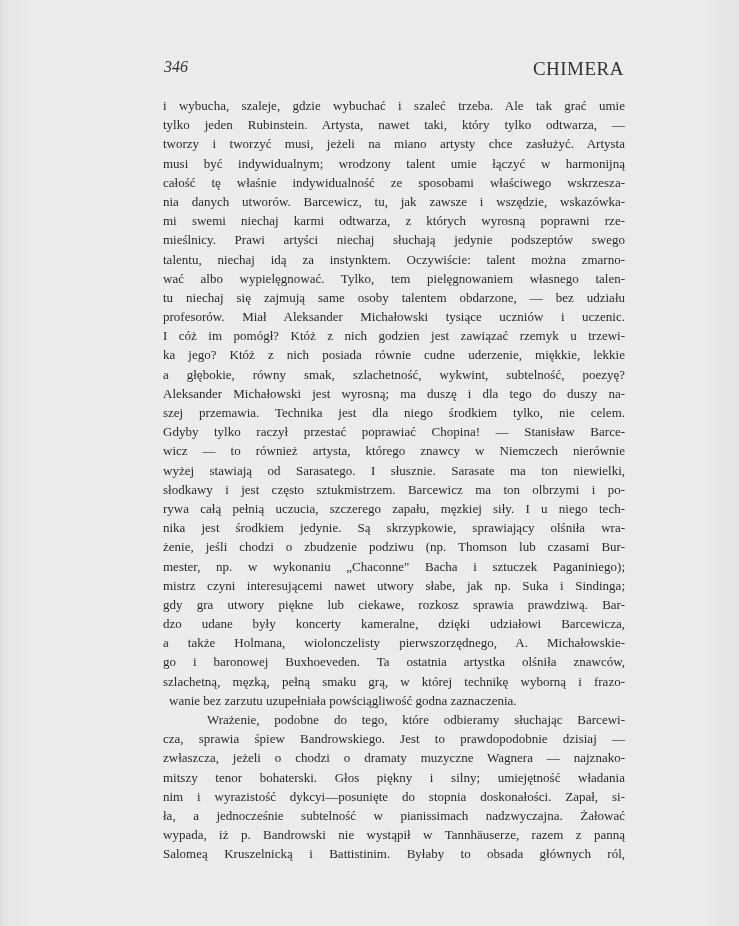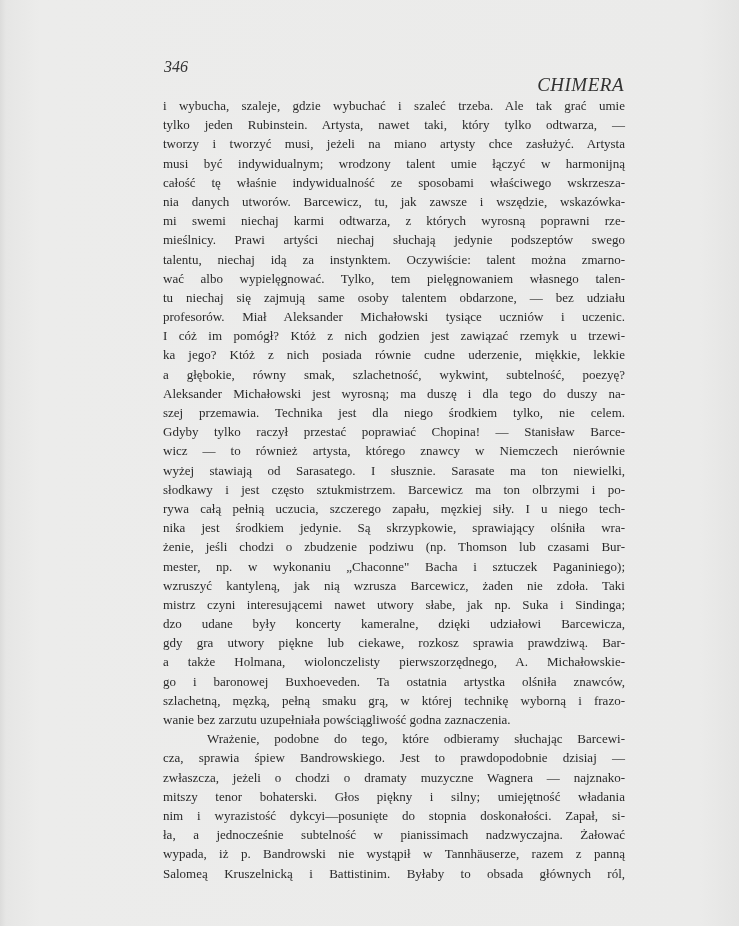--- a/index.html
+++ b/index.html
@@ -35,44 +35,43 @@
       left: 0;
       top: 0;
       font-style: italic;
       font-size: 16px;
       color: #333;
     }
     .running-title {
       position: absolute;
       right: 0;
       top: 0;
-      font-style: italic;
       font-size: 19px;
       letter-spacing: 0.5px;
       color: #333;
-      margin-top: 16px;
     }
     .body-text {
       position: absolute;
       left: 163px;
       top: 96px;
       width: 462px;
     }
     .line {
       display: block;
       height: 19.2px;
       line-height: 19.2px;
       font-size: 13px;
       text-align: justify;
       text-align-last: justify;
       white-space: nowrap;
       overflow: visible;
     }
     .line.last {
       text-align-last: left;
+      margin-left: 6px;
     }
     .line.indent {
       padding-left: 44px;
     }
   </style>
 </head>
 <body>
 
 <div class="page">
   <div class="header">
@@ -100,24 +99,23 @@
       <span class="line">Aleksander Michałowski jest wyrosną; ma duszę i dla tego do duszy na-</span>
       <span class="line">szej przemawia.  Technika jest dla niego środkiem tylko, nie celem.</span>
       <span class="line">Gdyby tylko raczył przestać poprawiać Chopina! — Stanisław Barce-</span>
       <span class="line">wicz — to również artysta, którego znawcy w Niemczech nierównie</span>
       <span class="line">wyżej stawiają od Sarasatego.  I słusznie.  Sarasate ma ton niewielki,</span>
       <span class="line">słodkawy i jest często sztukmistrzem.  Barcewicz ma ton olbrzymi i po-</span>
       <span class="line">rywa całą pełnią uczucia, szczerego zapału, męzkiej siły. I u niego tech-</span>
       <span class="line">nika jest środkiem jedynie.  Są skrzypkowie, sprawiający olśniła wra-</span>
       <span class="line">żenie, jeśli chodzi o zbudzenie podziwu (np. Thomson lub czasami Bur-</span>
       <span class="line">mester, np. w wykonaniu „Chaconne" Bacha i sztuczek Paganiniego);</span>
-      <span class="line">wzruszyć kantyleną, jak nią wzrusza Barcewicz, żaden nie zdoła.  Taki</span>
       <span class="line">mistrz czyni interesującemi nawet utwory słabe, jak np. Suka i Sindinga;</span>
+      <span class="line">gdy gra utwory piękne lub ciekawe, rozkosz sprawia prawdziwą.  Bar-</span>
       <span class="line">dzo udane były koncerty kameralne, dzięki udziałowi Barcewicza,</span>
-      <span class="line">gdy gra utwory piękne lub ciekawe, rozkosz sprawia prawdziwą.  Bar-</span>
       <span class="line">a także Holmana, wiolonczelisty pierwszorzędnego, A. Michałowskie-</span>
       <span class="line">go i baronowej Buxhoeveden.  Ta ostatnia artystka olśniła znawców,</span>
       <span class="line">szlachetną, męzką, pełną smaku grą, w której technikę wyborną i frazo-</span>
       <span class="line last">wanie bez zarzutu uzupełniała powściągliwość godna zaznaczenia.</span>
     </div>
     <div>
       <span class="line indent">Wrażenie, podobne do tego, które odbieramy słuchając Barcewi-</span>
       <span class="line">cza, sprawia śpiew Bandrowskiego.  Jest to prawdopodobnie dzisiaj —</span>
       <span class="line">zwłaszcza, jeżeli o chodzi o dramaty muzyczne Wagnera — najznako-</span>
       <span class="line">mitszy tenor bohaterski.  Głos piękny i silny; umiejętność władania</span>

